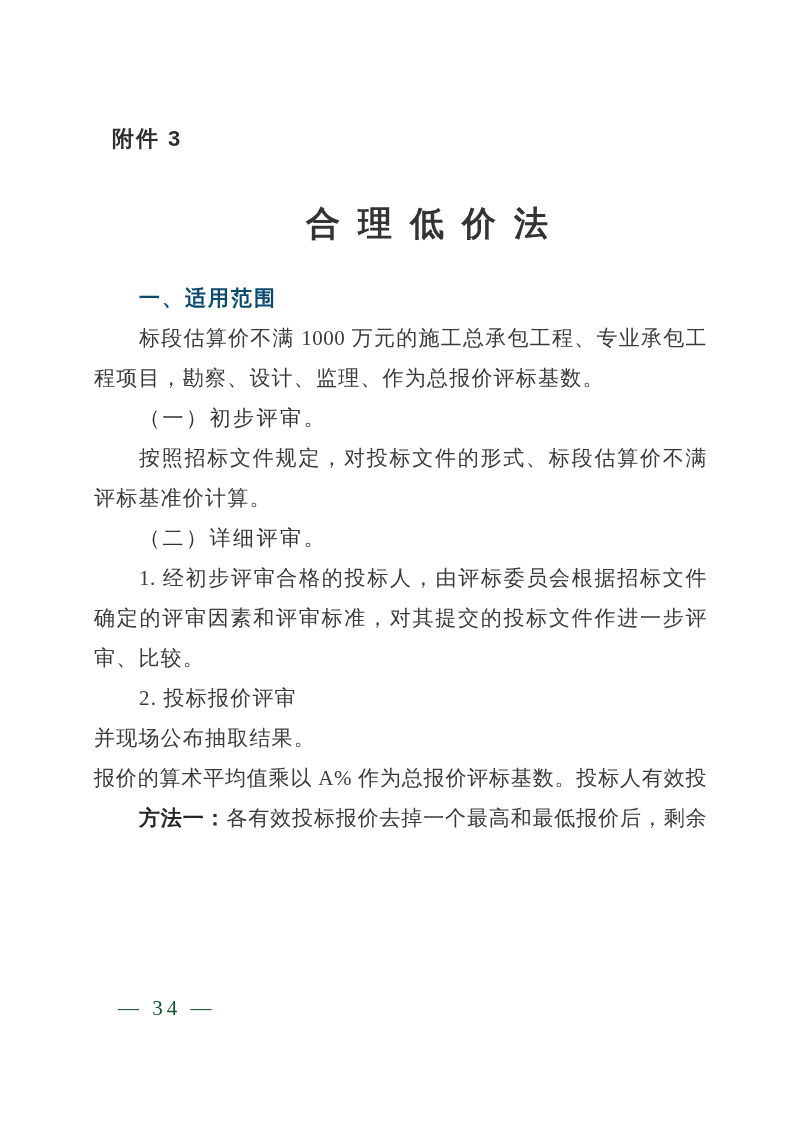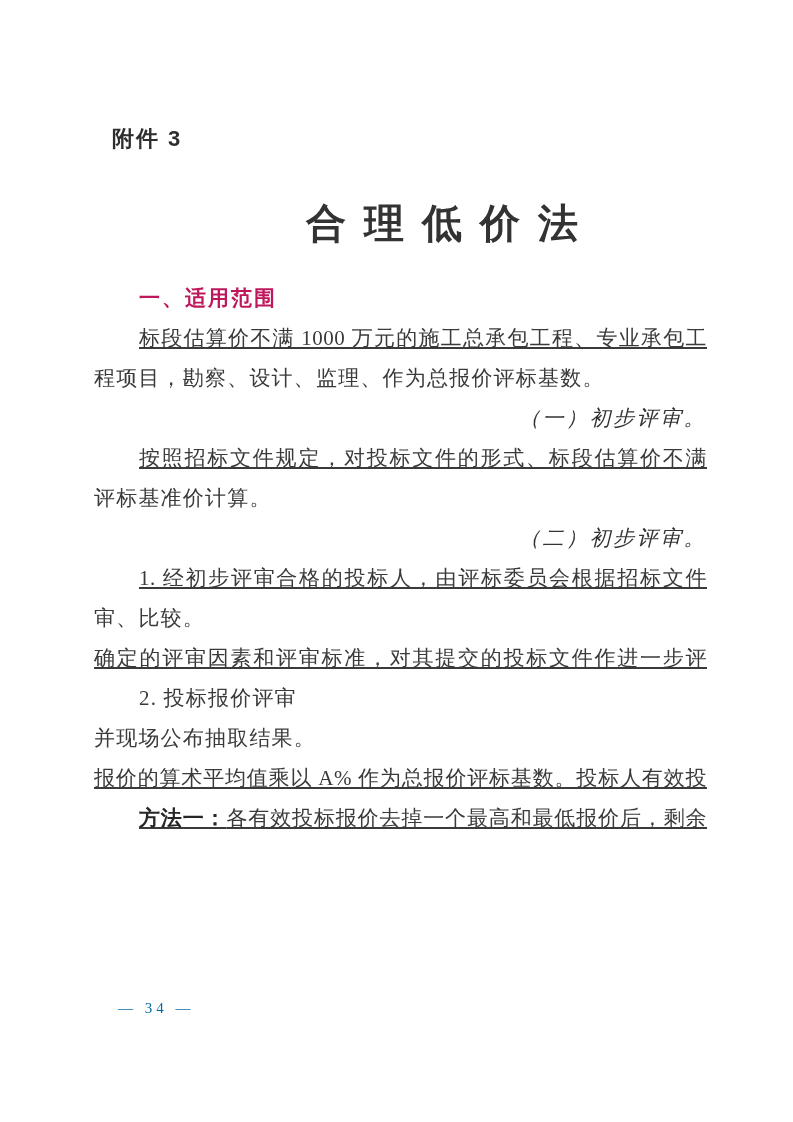--- a/index.html
+++ b/index.html
@@ -15,73 +15,73 @@
     position:absolute; left:100px; top:124px;
     height:30px; line-height:30px;
     font-size:22px; font-weight:600; letter-spacing:2px;
     color:#2e2e2e;
     font-family:"Liberation Sans","DejaVu Sans",sans-serif;
     margin-left:12px;
   }
   .doc-title {
     position:absolute; left:306px; top:204px;
     height:40px; line-height:40px;
-    font-size:40px; font-weight:700; letter-spacing:18px;
+    font-size:34px; font-weight:700; letter-spacing:18px;
     color:#333333;
     white-space:nowrap;
   }
   .content {
     position:absolute; left:94px; top:278px; width:613px;
   }
   .line {
     height:40px; line-height:40px;
     font-size:21px; letter-spacing:1.2px;
     white-space:nowrap;
   }
   .line.fill {
     white-space:normal; letter-spacing:0.5px;
-    text-align:justify; text-align-last:justify;text-decoration:underline;
+    text-align:justify; text-align-last:justify;
   }
   .line.indent { padding-left:45px; }
   .line.heading {
     font-family:"Liberation Sans","DejaVu Sans",sans-serif;
-    font-weight:700; color:#be185d; letter-spacing:2px;
+    font-weight:700; color:#0c4a6e; letter-spacing:2px;
   }
-  .line.kaiti { font-style:italic; letter-spacing:2.5px; color:#333333;text-align:right; }
+  .line.kaiti { letter-spacing:2.5px; color:#333333; }
   .lead-bold {
     font-weight:700; font-style:normal;
     font-family:"Liberation Sans","DejaVu Sans",sans-serif;
     color:#262626;
   }
   .page-number {
     position:absolute; left:118px; top:990px;
     height:36px; line-height:36px;
-    font-size:15px; letter-spacing:4px; color:#0369a1;
+    font-size:21px; letter-spacing:4px; color:#14532d;
   }
 </style>
 </head>
 <body>
 
 <div class="page">
 
   <div class="attachment">附件 3</div>
 
   <div class="doc-title">合理低价法</div>
 
   <div class="content">
     <div class="line heading indent">一、适用范围</div>
     <div class="line indent fill">标段估算价不满 1000 万元的施工总承包工程、专业承包工</div>
     <div class="line">程项目，勘察、设计、监理、作为总报价评标基数。</div>
     <div class="line kaiti indent">（一）初步评审。</div>
     <div class="line indent fill">按照招标文件规定，对投标文件的形式、标段估算价不满</div>
     <div class="line">评标基准价计算。</div>
-    <div class="line kaiti indent">（二）初步评审。</div>
+    <div class="line kaiti indent">（二）详细评审。</div>
     <div class="line indent fill">1. 经初步评审合格的投标人，由评标委员会根据招标文件</div>
+    <div class="line fill">确定的评审因素和评审标准，对其提交的投标文件作进一步评</div>
     <div class="line">审、比较。</div>
-    <div class="line fill">确定的评审因素和评审标准，对其提交的投标文件作进一步评</div>
     <div class="line indent">2. 投标报价评审</div>
     <div class="line">并现场公布抽取结果。</div>
     <div class="line fill">报价的算术平均值乘以 A% 作为总报价评标基数。投标人有效投</div>
     <div class="line indent fill">
       <span class="lead-bold">方法一：</span><span>各有效投标报价去掉一个最高和最低报价后，剩余</span>
     </div>
   </div>
 
   <div class="page-number">— 34 —</div>
 

